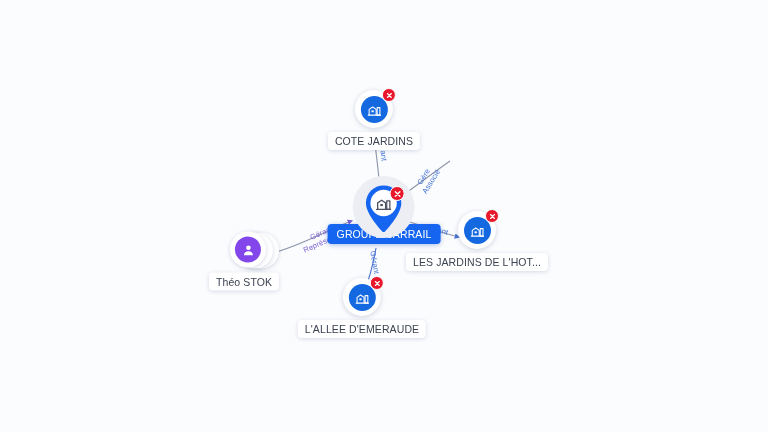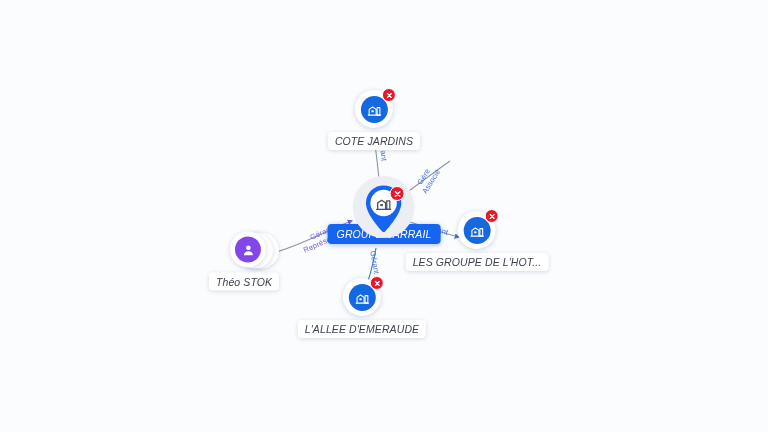--- a/index.html
+++ b/index.html
@@ -80,21 +80,20 @@
   .pill {
     margin-top: 4px;
     background: #ffffff;
     border-radius: 4px;
     padding: 3px 7px;
     font-size: 10.5px;
     color: #3b4250;
     white-space: nowrap;
     box-shadow: 0 1px 4px rgba(40,60,110,0.18);
     letter-spacing: 0.1px;
-    font-style: italic;
   }
   .pill.primary {
     background: #1565f0;
     color: #ffffff;
     font-size: 10.5px;
     padding: 4px 9px;
     border-radius: 4px;
     box-shadow: 0 1px 5px rgba(20,70,180,0.35);
   }
 
@@ -246,21 +245,21 @@
           <rect x="16.4" y="9" width="4.4" height="12" stroke="#ffffff" stroke-width="1.7" stroke-linejoin="round" fill="none"></rect>
           <rect x="7.3" y="13.4" width="3.6" height="3" fill="#ffffff"></rect>
         </svg>
       </div>
       <div class="badge closed">
         <svg width="7" height="7" viewBox="0 0 10 10">
           <path d="M2.2 2.2 L7.8 7.8 M7.8 2.2 L2.2 7.8" stroke="#ffffff" stroke-width="1.7" stroke-linecap="round"></path>
         </svg>
       </div>
     </div>
-    <div class="pill">LES GROUPE DE L'HOT...</div>
+    <div class="pill">LES JARDINS DE L'HOT...</div>
   </div>
 
   <div class="node" style="left:362px; top:308px;">
     <div class="comp-circle">
       <div class="comp-inner">
         <svg width="15" height="15" viewBox="0 0 24 24" fill="none">
           <path d="M2.2 21h19.6" stroke="#ffffff" stroke-width="1.7" stroke-linecap="round"></path>
           <path d="M3.6 21v-9.2l5.6-3.8 5.6 3.8V21" stroke="#ffffff" stroke-width="1.7" stroke-linejoin="round" fill="none"></path>
           <rect x="16.4" y="9" width="4.4" height="12" stroke="#ffffff" stroke-width="1.7" stroke-linejoin="round" fill="none"></rect>
           <rect x="7.3" y="13.4" width="3.6" height="3" fill="#ffffff"></rect>

